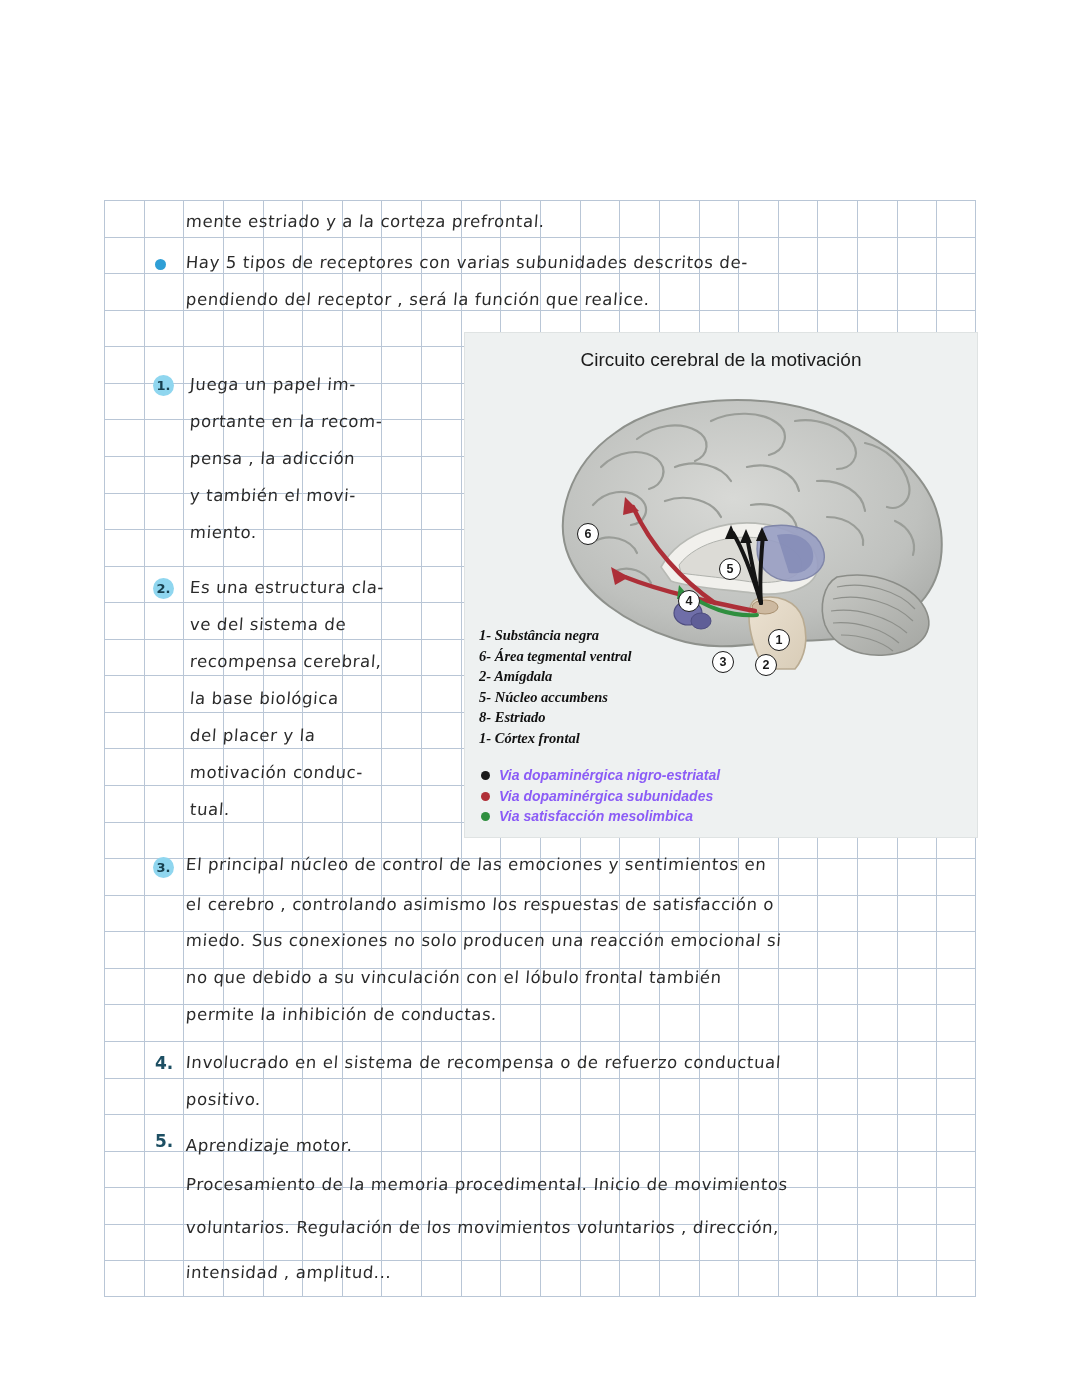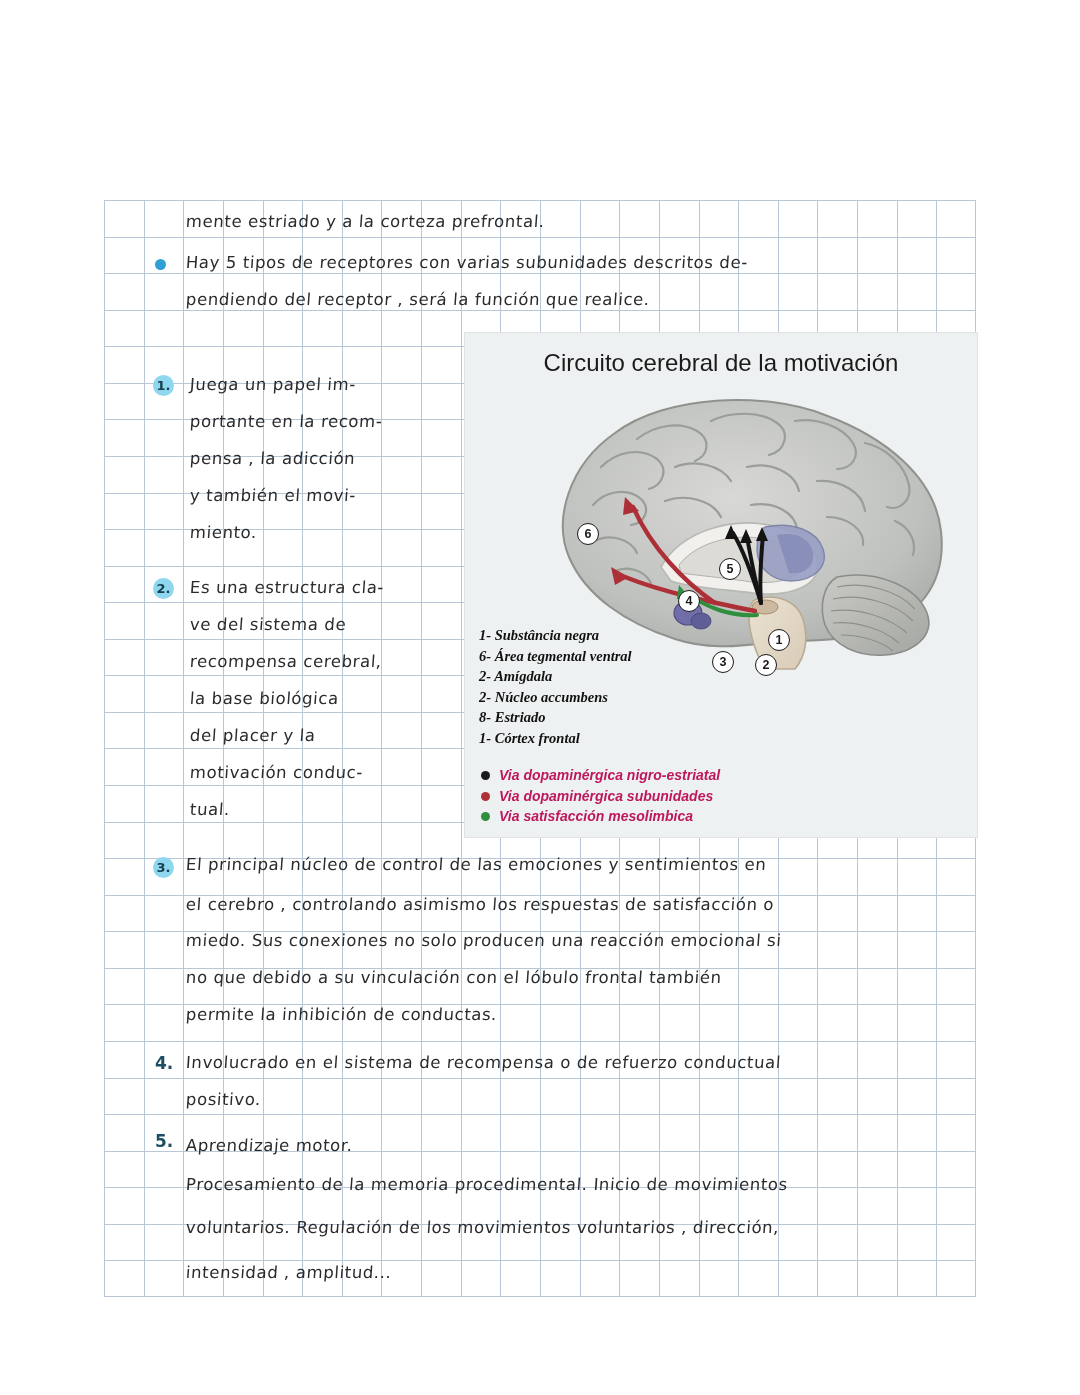--- a/index.html
+++ b/index.html
@@ -83,21 +83,21 @@
     background: #eef1f1;
     overflow: hidden;
     box-shadow: 0 0 0 1px #dfe3e3;
   }
   .fig-title {
     position: absolute;
     left: 0; right: 0;
     top: 16px;
     text-align: center;
     font-family: "Liberation Sans", sans-serif;
-    font-size: 24px;
+    font-size: 19px;
     color: #1b1b1b;
     font-weight: 400;
   }
   .brain-wrap {
     position: absolute;
     left: 0px;
     top: 48px;
     width: 512px;
     height: 290px;
   }
@@ -112,21 +112,21 @@
     font-weight: bold;
     font-style: italic;
   }
   .legend .li { white-space: nowrap; font-family: Liberation Serif, serif; }
   .paths {
     position: absolute;
     left: 14px;
     top: 432px;
     font-family: "Liberation Sans", sans-serif;
     font-size: 14px;
-    color: #be185d;
+    color: #8b5cf6;
     line-height: 20.5px;
     font-weight: bold;
     font-style: italic;
   }
   .paths .pi {
     white-space: nowrap;
     position: relative;
     padding-left: 20px;
   }
   .paths .pi::before {
@@ -300,21 +300,21 @@
         <div class="numlabel" style="position: absolute; left: 213px; top: 209px;">4</div>
         <div class="numlabel" style="position: absolute; left: 254px; top: 177px;">5</div>
         <div class="numlabel" style="position: absolute; left: 112px; top: 142px;">6</div>
       </div>
   </div>
 
   <div class="legend" id="legend">
       <div class="li">1- Substância negra</div>
       <div class="li">6- Área tegmental ventral</div>
       <div class="li">2- Amígdala</div>
-      <div class="li">2- Núcleo accumbens</div>
+      <div class="li">5- Núcleo accumbens</div>
       <div class="li">8- Estriado</div>
       <div class="li">1- Córtex frontal</div>
     </div>
   <div class="paths" id="paths">
       <div class="pi" style="--c: #1b1b1b;">Via dopaminérgica nigro-estriatal</div>
       <div class="pi" style="--c: #b03038;">Via dopaminérgica subunidades</div>
       <div class="pi" style="--c: #2f8f3f;">Via satisfacción mesolimbica</div>
     </div>
 </div>
 

